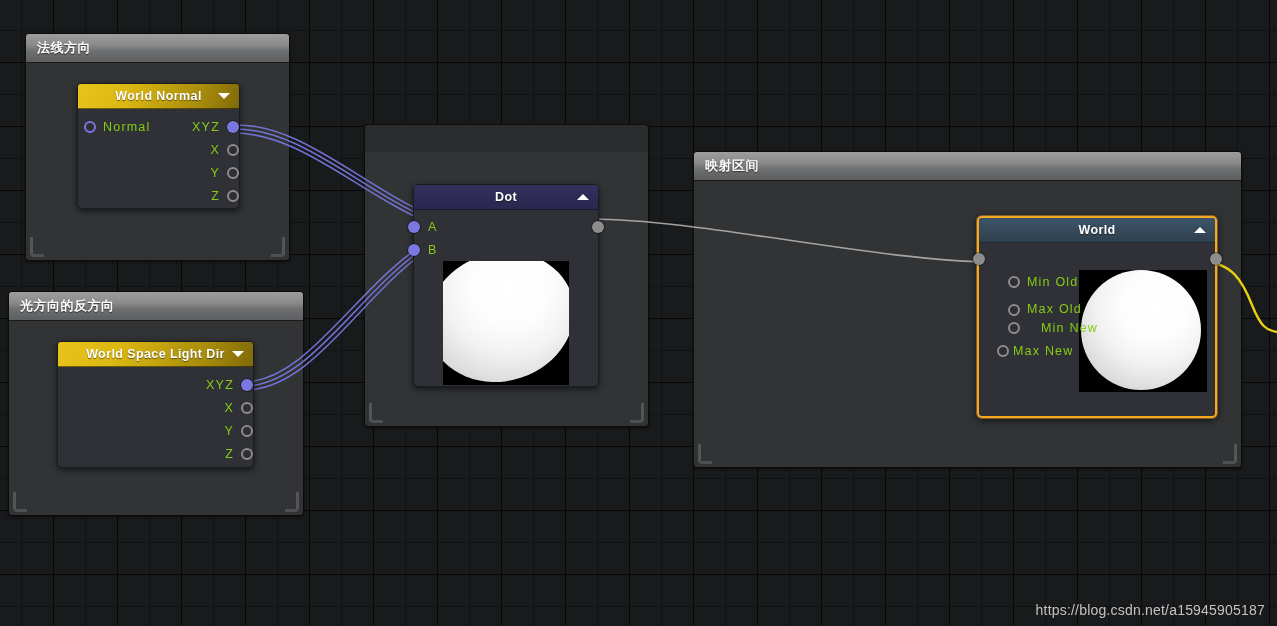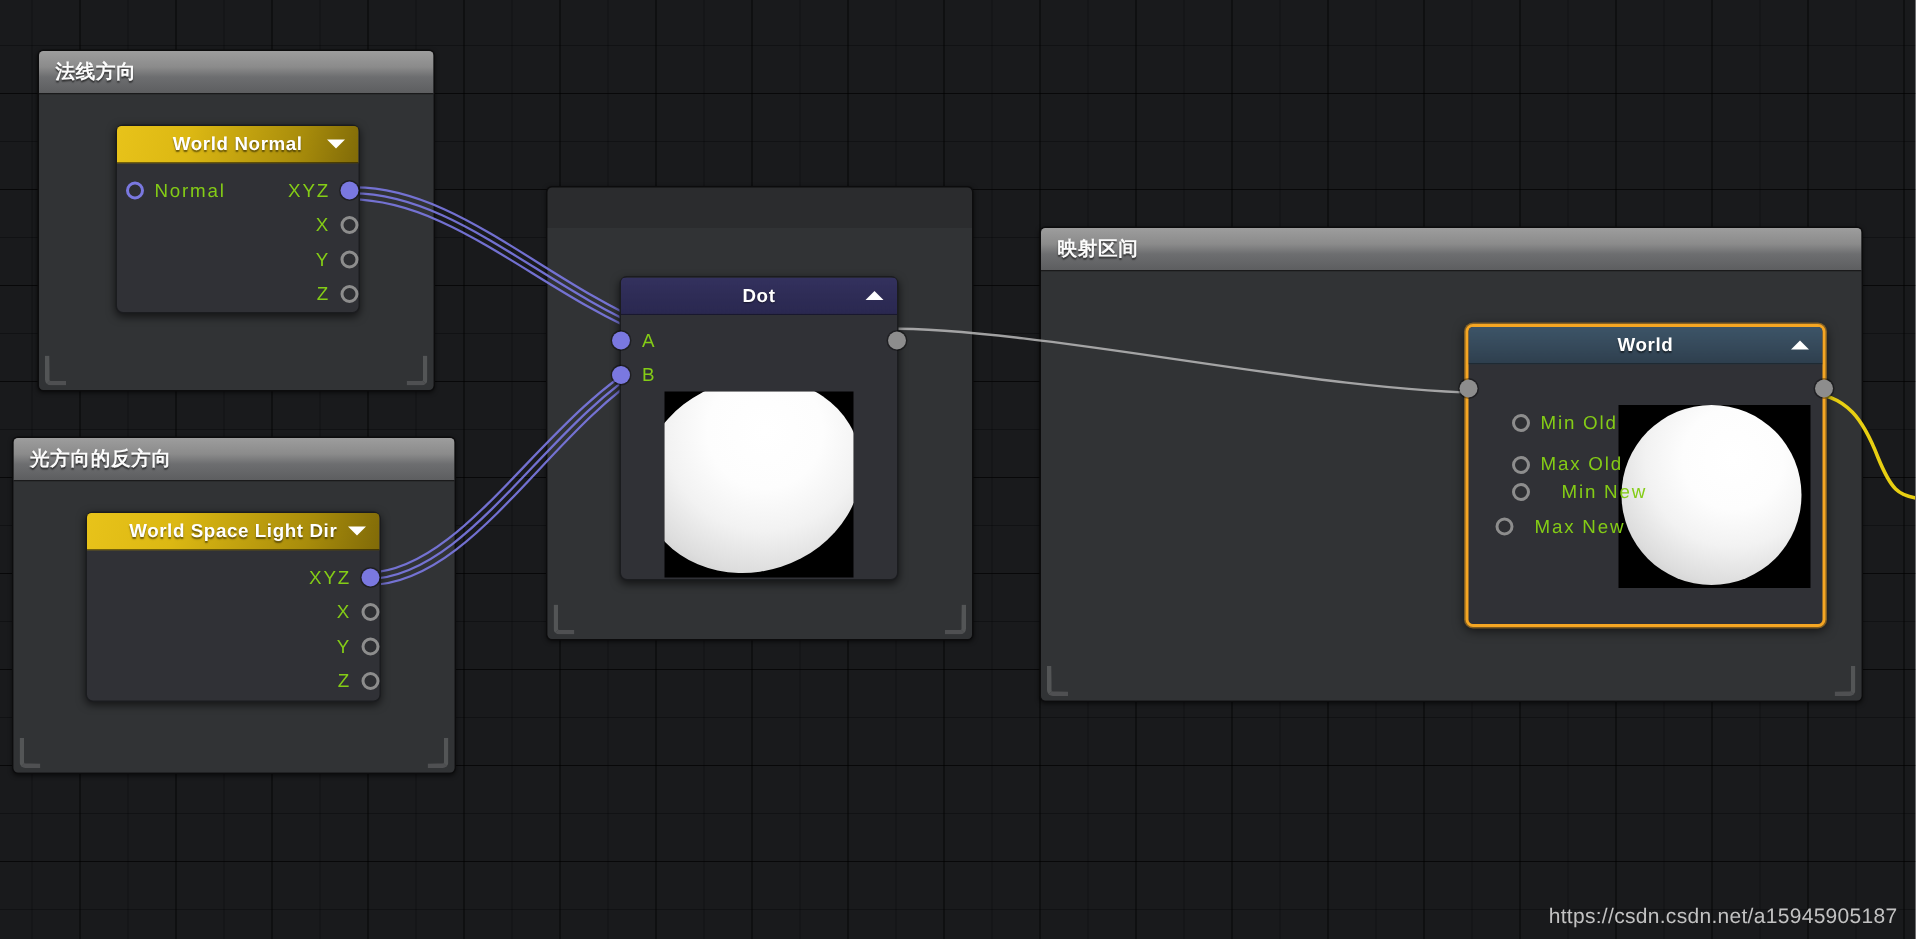--- a/index.html
+++ b/index.html
@@ -341,23 +341,23 @@
           <span class="port-label">Min Old</span>
         </div>
         <div class="row" style="padding-left:11px; gap:7px;align-items:flex-end;">
           <span class="pin hollow-gray" style="margin-left:-5px;"></span>
           <span class="port-label">Max Old</span>
         </div>
         <div class="row" style="padding-left:11px; gap:21px;">
           <span class="pin hollow-gray" style="margin-left:-5px;"></span>
           <span class="port-label">Min New</span>
         </div>
-        <div class="row" style="gap:14px;">
+        <div class="row" style="gap:4px;">
           <span class="pin hollow-gray" style="margin-left:-5px;"></span>
           <span class="port-label">Max New</span>
         </div>
       </div>
     </div>
   </div>
 
-  <div class="watermark">https://csdn.csdn.net/a15945905187</div>
+  <div class="watermark">https://blog.csdn.net/a15945905187</div>
 
 </div>
 
 </body></html>

